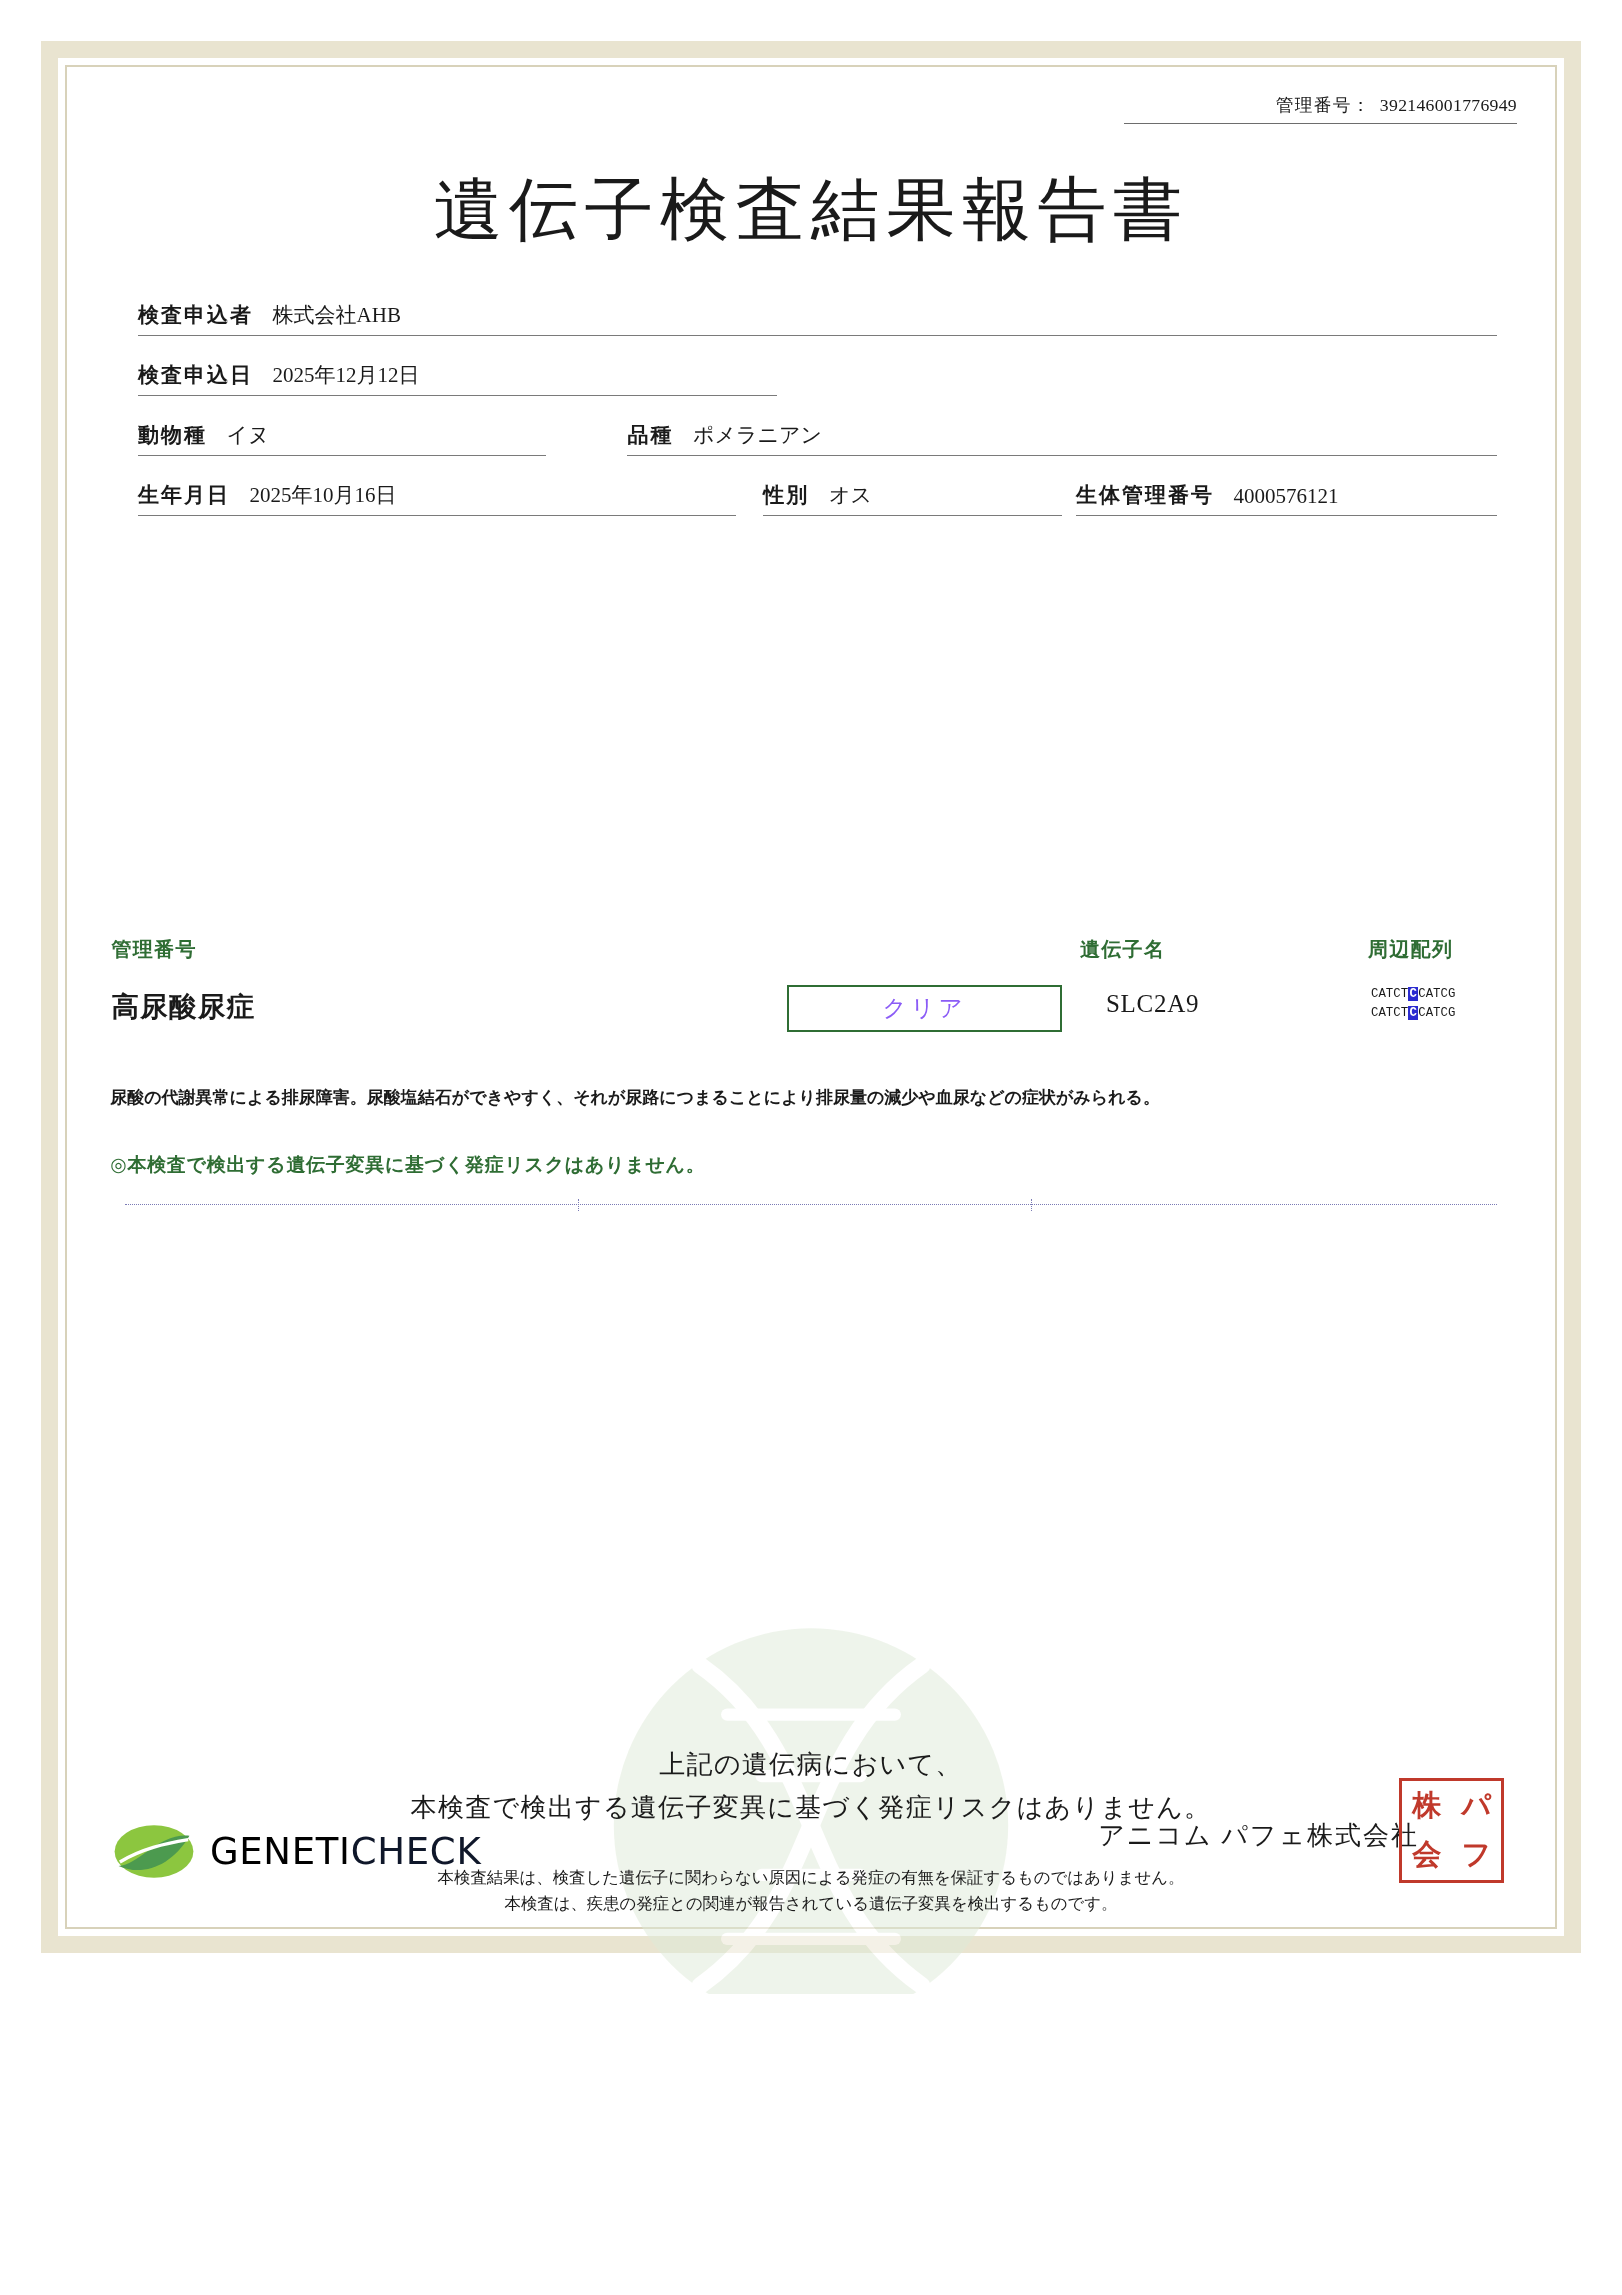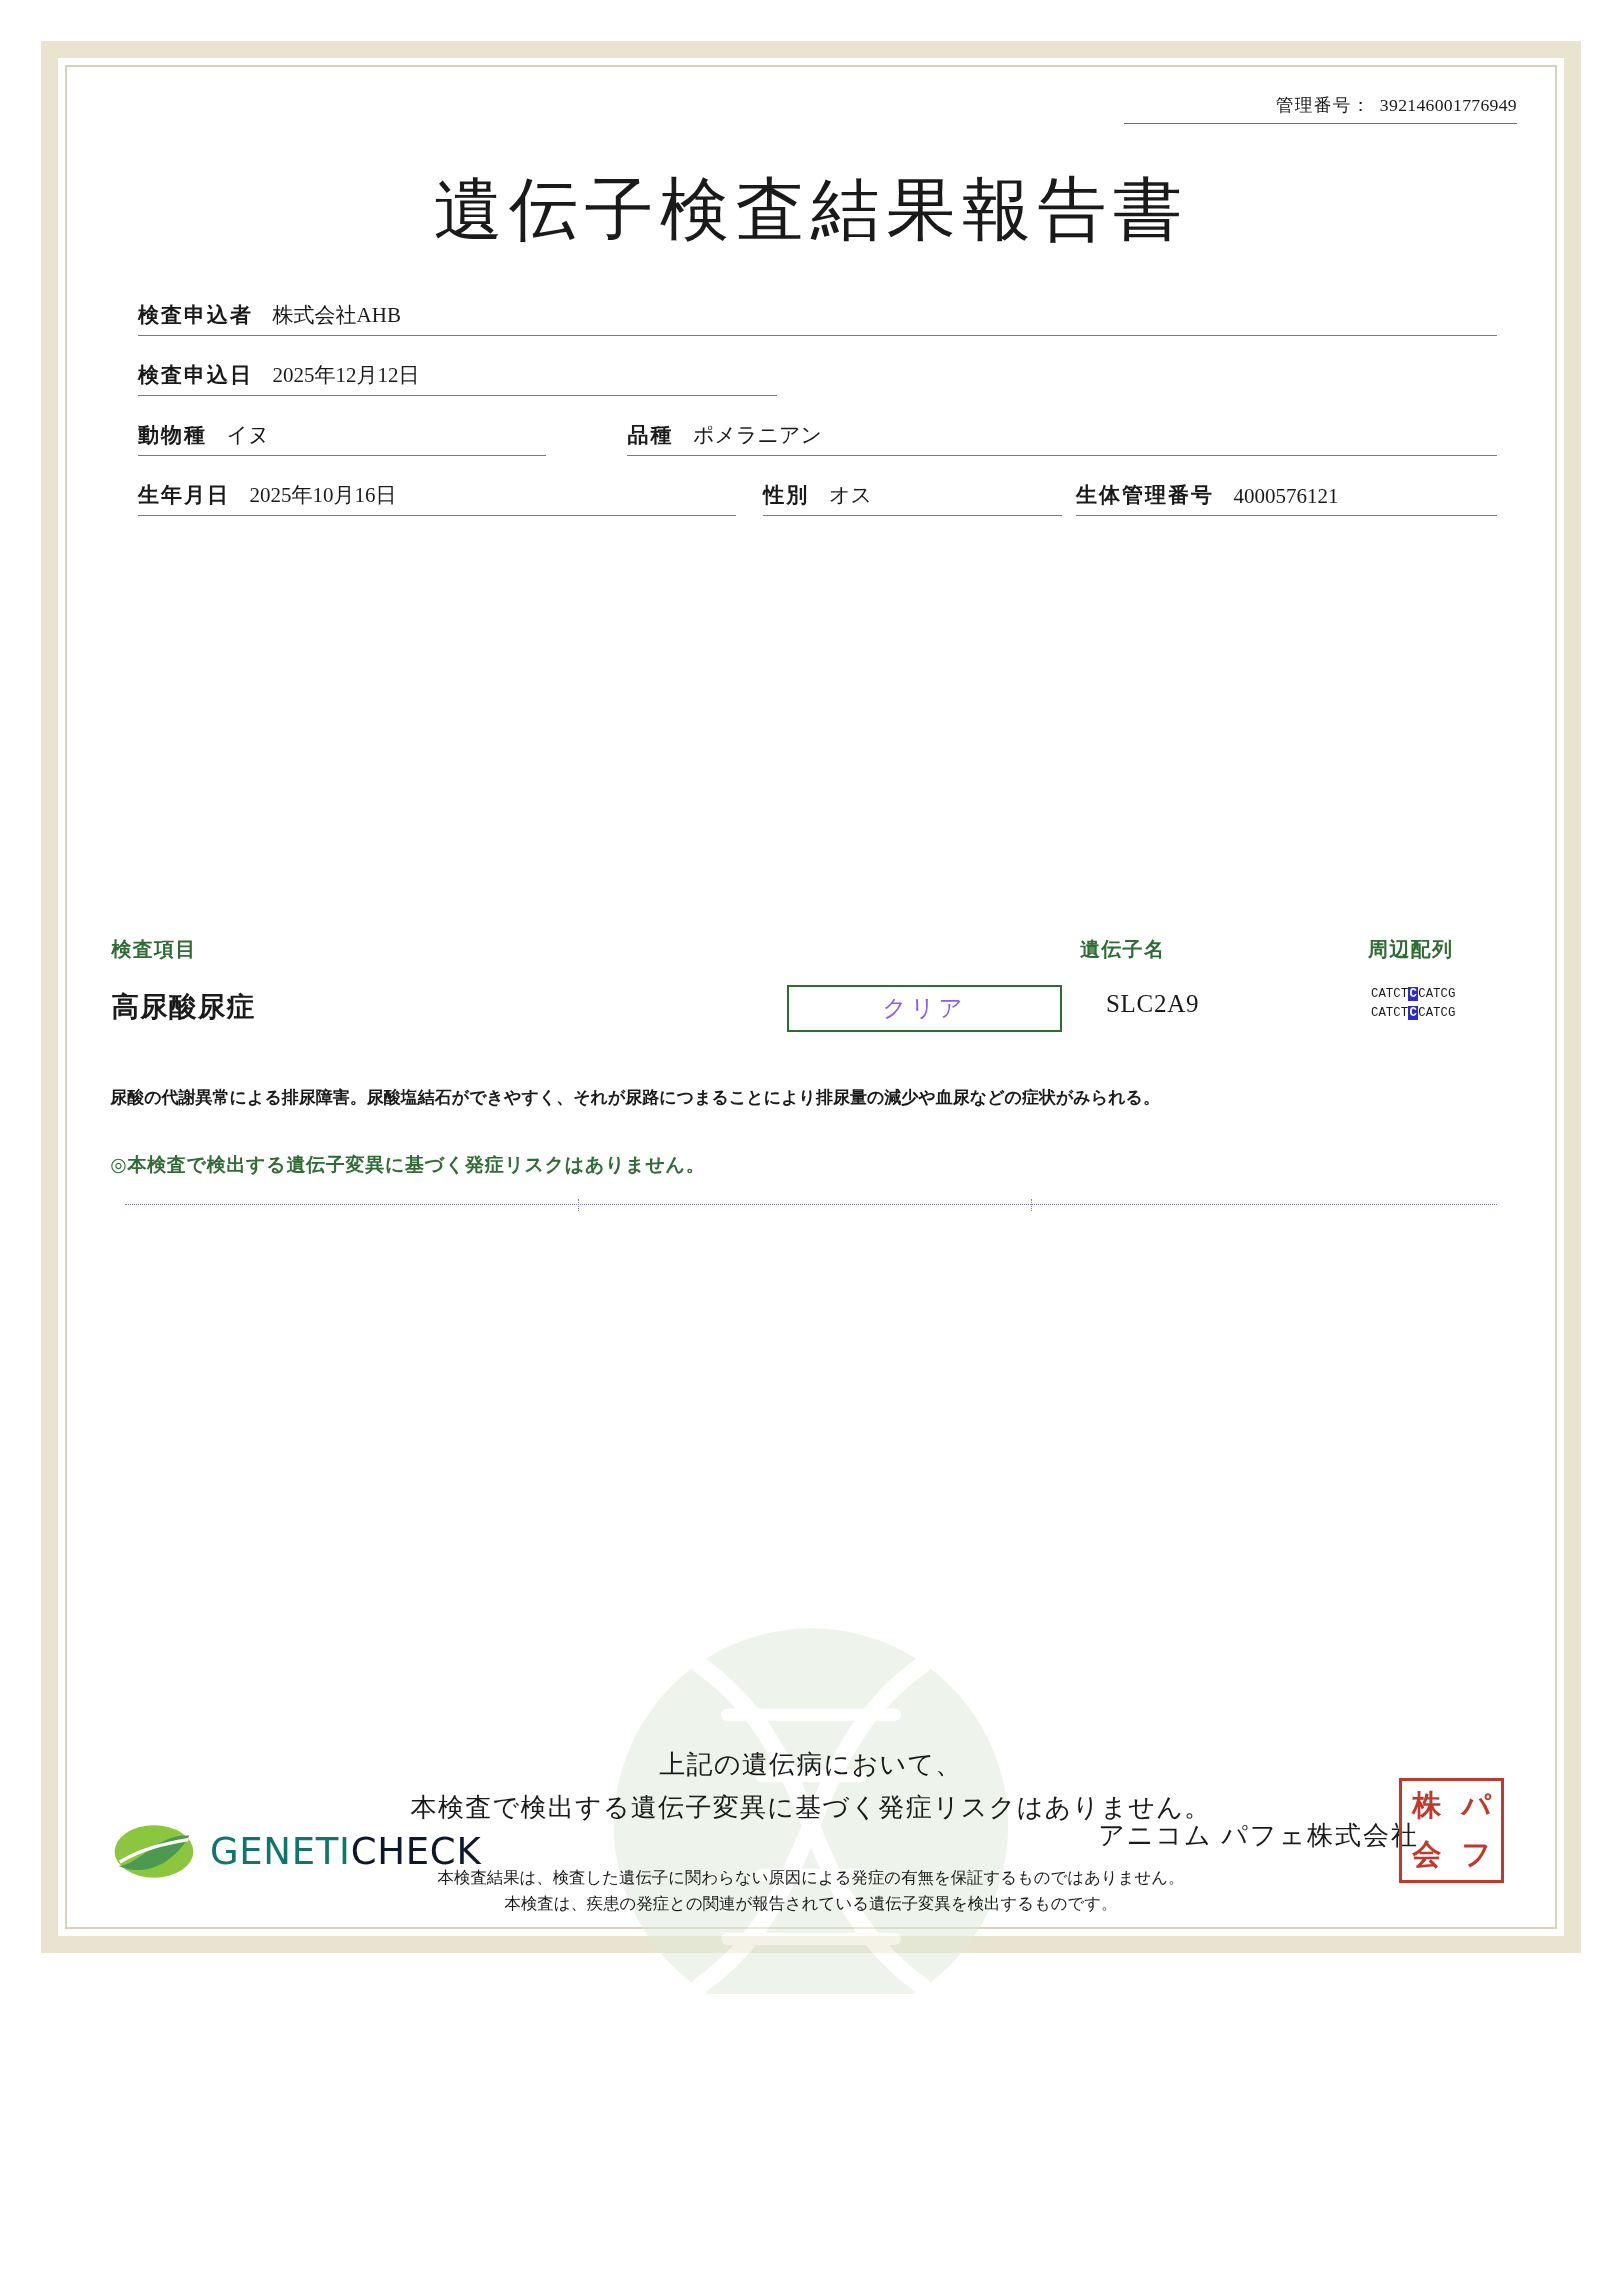--- a/index.html
+++ b/index.html
@@ -274,21 +274,21 @@
     width: 84px;
     height: 63px;
     margin-right: 14.4px;
   }
   .logo-text {
     font-family: "DejaVu Sans", "Liberation Sans", sans-serif;
     font-size: 37px;
     letter-spacing: 0.7px;
     color: #7a7a7a;
   }
-  .logo-text .g1 { color: #0f766e; }
+  .logo-text .g1 { color: #000000; }
   .logo-text .g2 { color: #0f172a; }
 
   .company {
     position: absolute;
     right: 98px;
     bottom: 56px;
     font-size: 26px;
     letter-spacing: 2px;
     font-weight: 500;
     white-space: nowrap;
@@ -373,21 +373,21 @@
         <div style="width:1%"></div>
         <div class="cell" style="width:31%">
           <span class="lab">生体管理番号</span>
           <span class="val">4000576121</span>
         </div>
       </div>
 
     </div>
 
     <div class="res-head">
-      <div class="h-item h-kensa">検査項目</div>
+      <div class="h-item h-kensa">管理番号</div>
       <div class="h-item h-gene">遺伝子名</div>
       <div class="h-item h-seq">周辺配列</div>
     </div>
 
     <div class="res-row">
       <div class="disease">高尿酸尿症</div>
       <div class="judge">クリア</div>
       <div class="gene-name">SLC2A9</div>
       <div class="seq-block">
         <div class="seq-line"><span>CATCT</span><span class="hl">C</span><span>CATCG</span></div>

